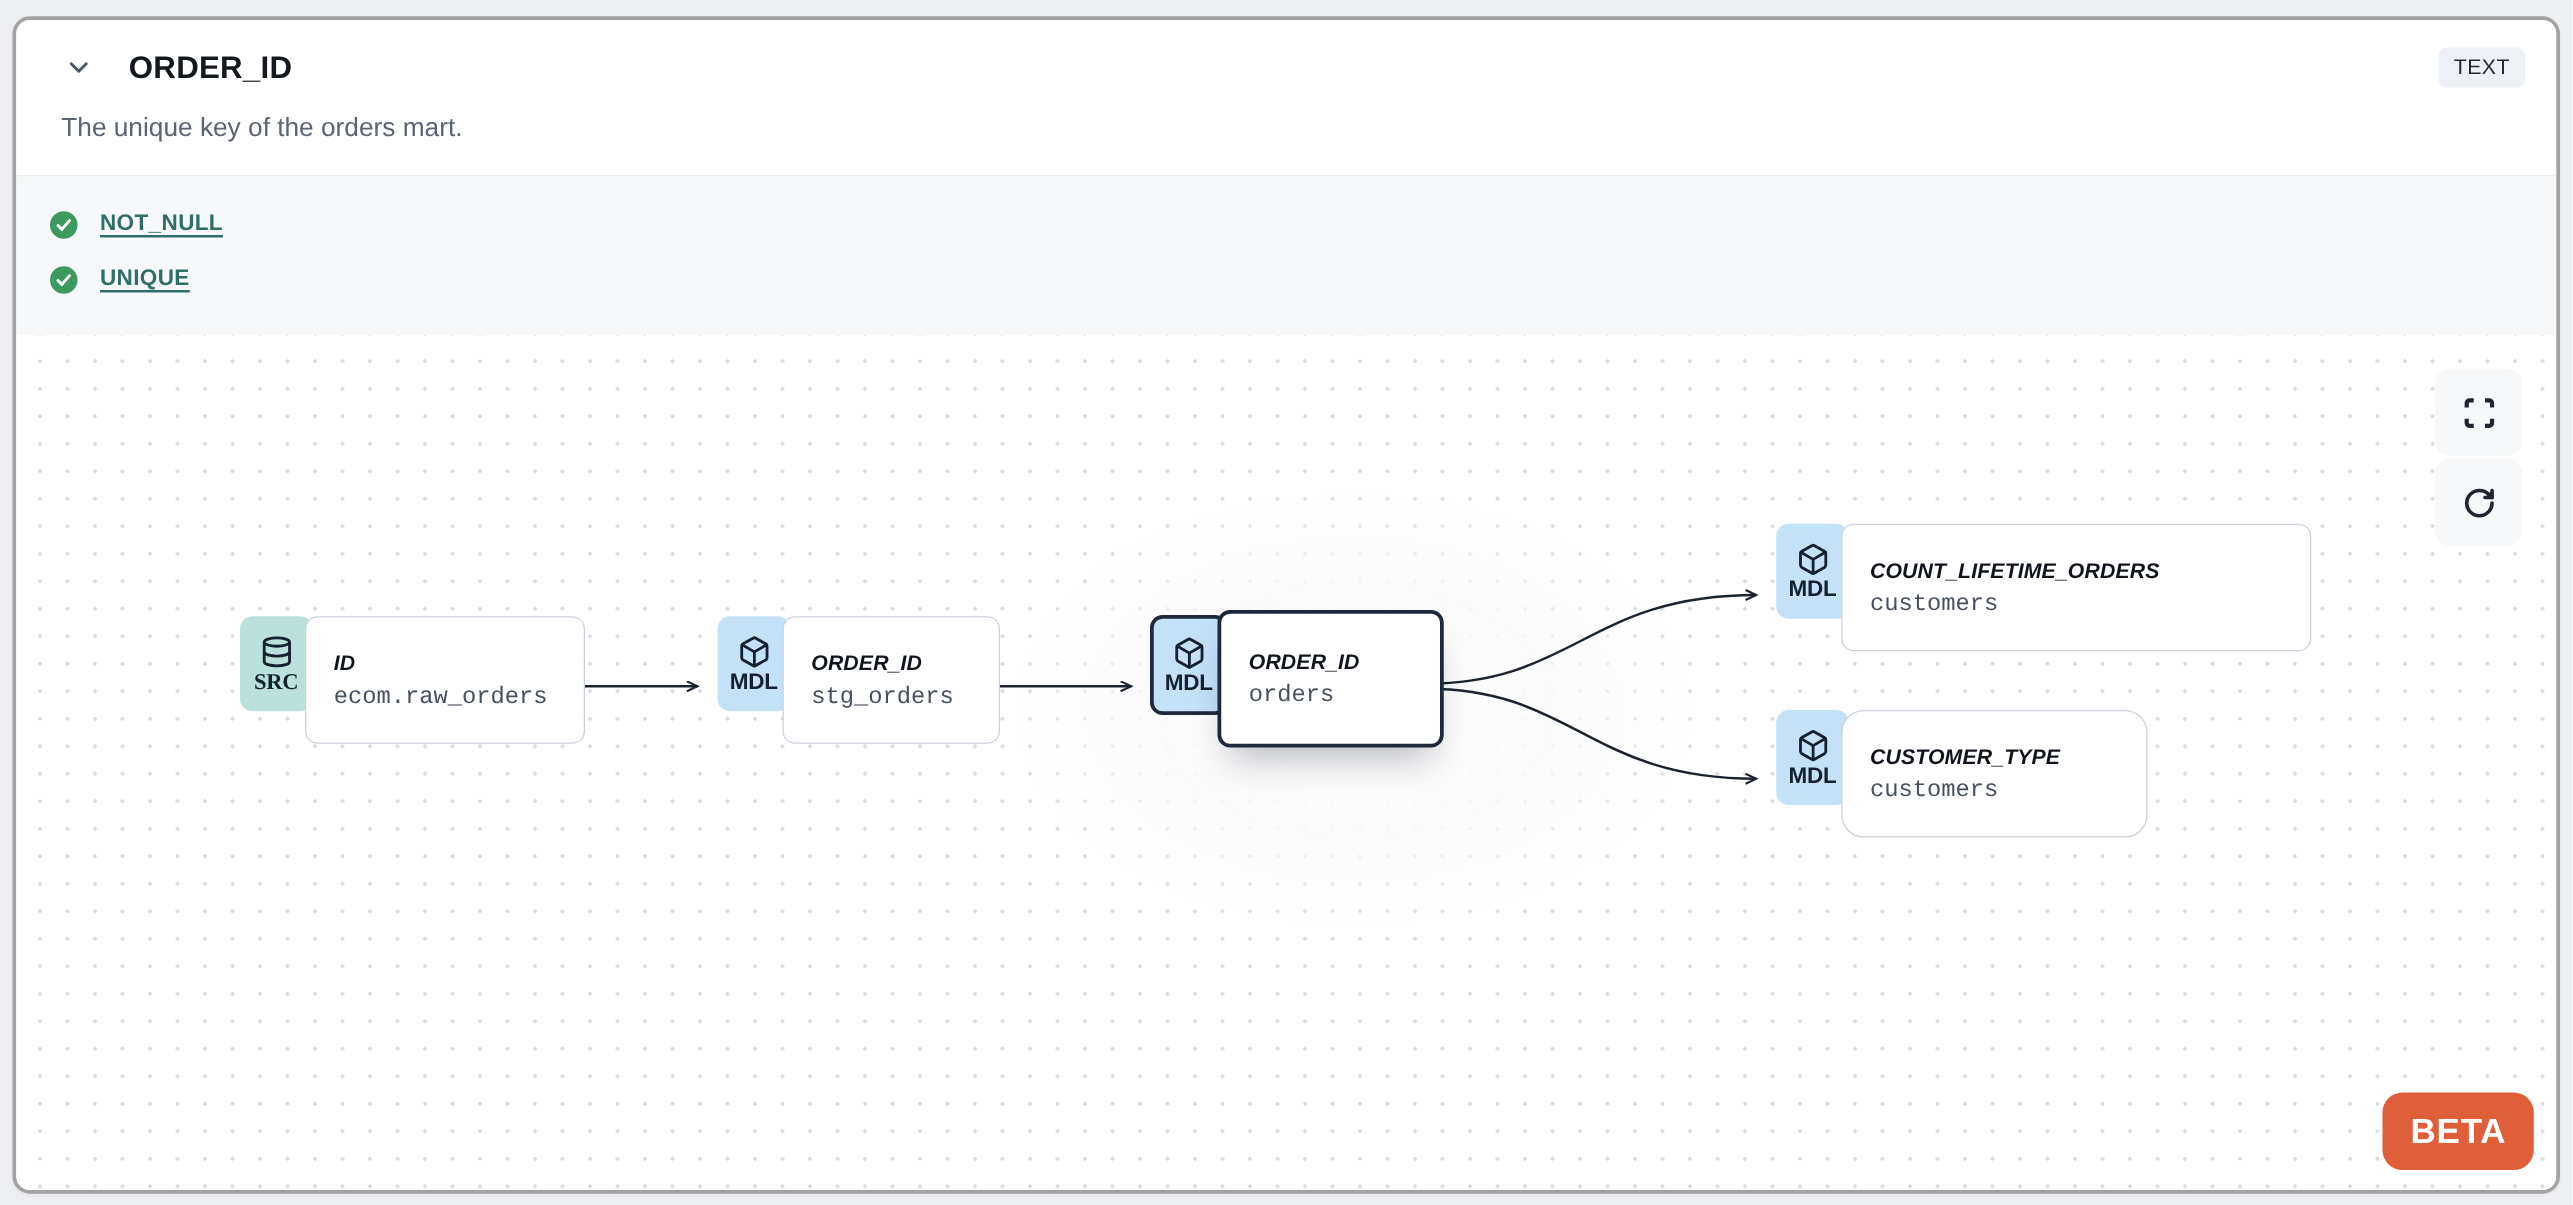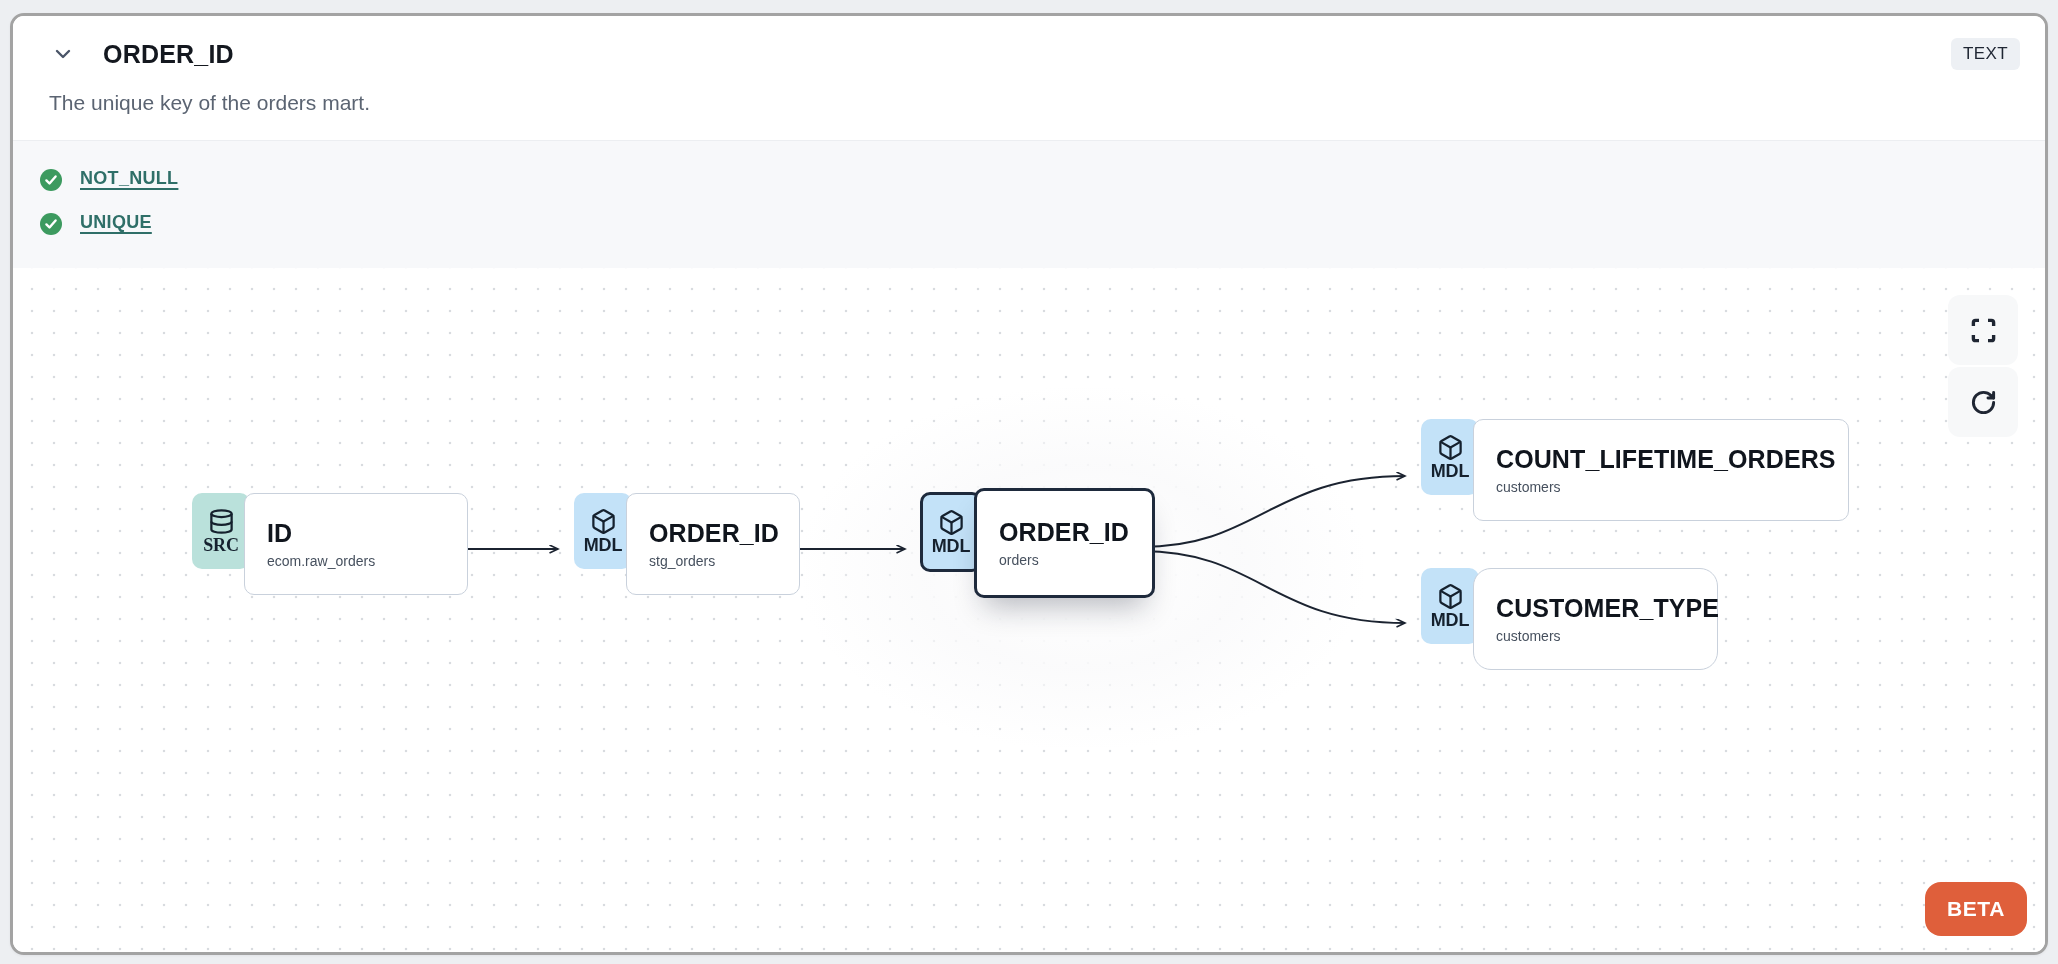--- a/index.html
+++ b/index.html
@@ -73,42 +73,42 @@
   .badge-label { font-size:18px; font-weight:700; line-height:1.15; letter-spacing:-0.2px; }
   .badge.src { background:#bae1db;font-family:Liberation Serif, serif; }
   .badge.mdl { background:#c3e2f8; }
 
   .node-card {
     margin-left:-6px; z-index:1; position:relative;
     background:#fff; border:1px solid #c9d1dc; border-radius:10px;
     min-height:102px; padding:12px 22px;
     display:flex; flex-direction:column; justify-content:center; gap:5px;
   }
-  .node-title { font-size:25px; font-weight:700; color:#10151d; white-space:nowrap; letter-spacing:.1px; }
-  .node-subtitle { font-size:14px; color:#46505e; white-space:nowrap; }
+  .node-title { font-size:17px; font-weight:700; color:#10151d; white-space:nowrap; letter-spacing:.1px;font-style:italic; }
+  .node-subtitle { font-size:19px; color:#46505e; white-space:nowrap;font-family:Liberation Mono, monospace; }
 
   .node.selected .badge { width:62px; height:80px; border:3px solid #1e2a3c; margin-top:1px; }
   .node.selected .node-card {
     border:3px solid #1e2a3c; min-height:110px; margin-top:-3px; margin-left:-8px;
     box-shadow:0 18px 30px -10px rgba(15,23,42,.30);
   }
 
   
   .canvas-controls { position:absolute; top:27px; right:27px; display:flex; flex-direction:column; gap:2px; }
   .ctrl-btn {
     width:70px; height:70px; border:none; border-radius:12px;
     background:#f7f8f9; color:#1f2633; cursor:pointer;
     display:flex; align-items:center; justify-content:center;
   }
   .ctrl-btn svg { width:27px; height:27px; }
 
   .beta-badge {
     position:absolute; right:18px; bottom:16px;
     background:#df5f3b; color:#ffffff;
-    font-size:21px; font-weight:700; letter-spacing:.6px;
+    font-size:28px; font-weight:700; letter-spacing:.6px;
     padding:15px 22px; border-radius:16px;
   }
 </style>
 </head>
 <body>
 
 <div class="card">
 
   <div class="header">
     <div class="header-row">

